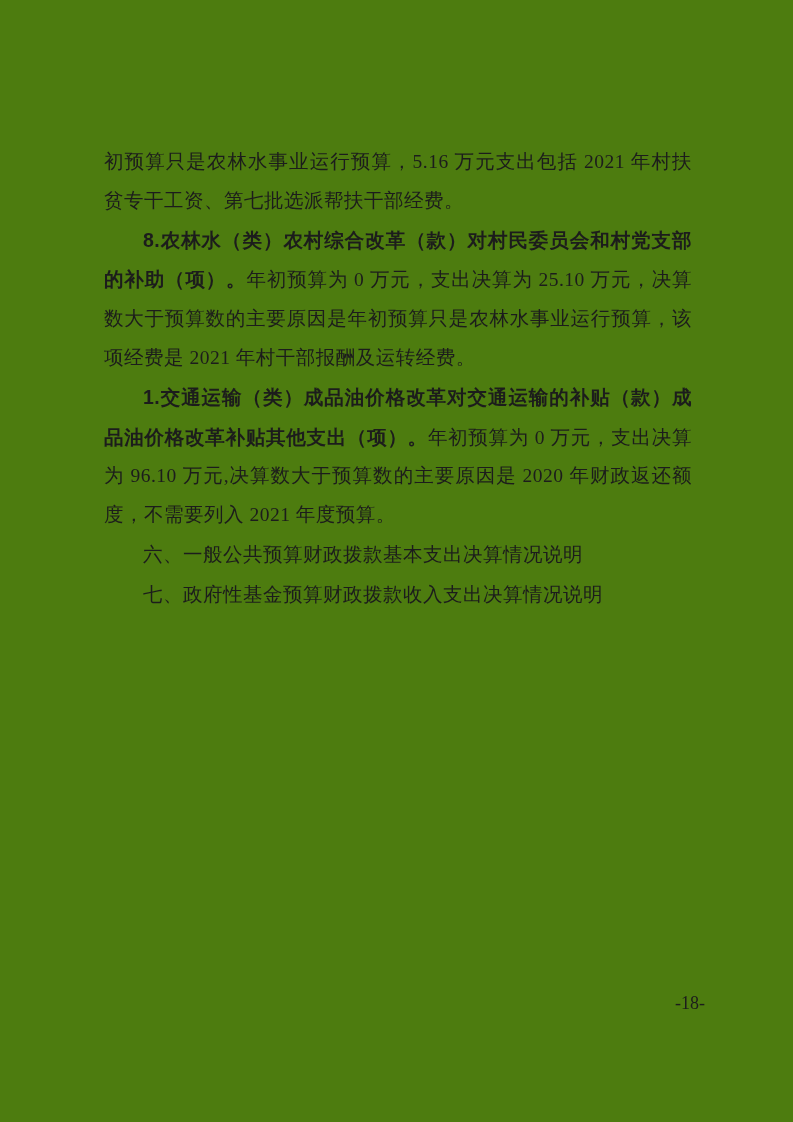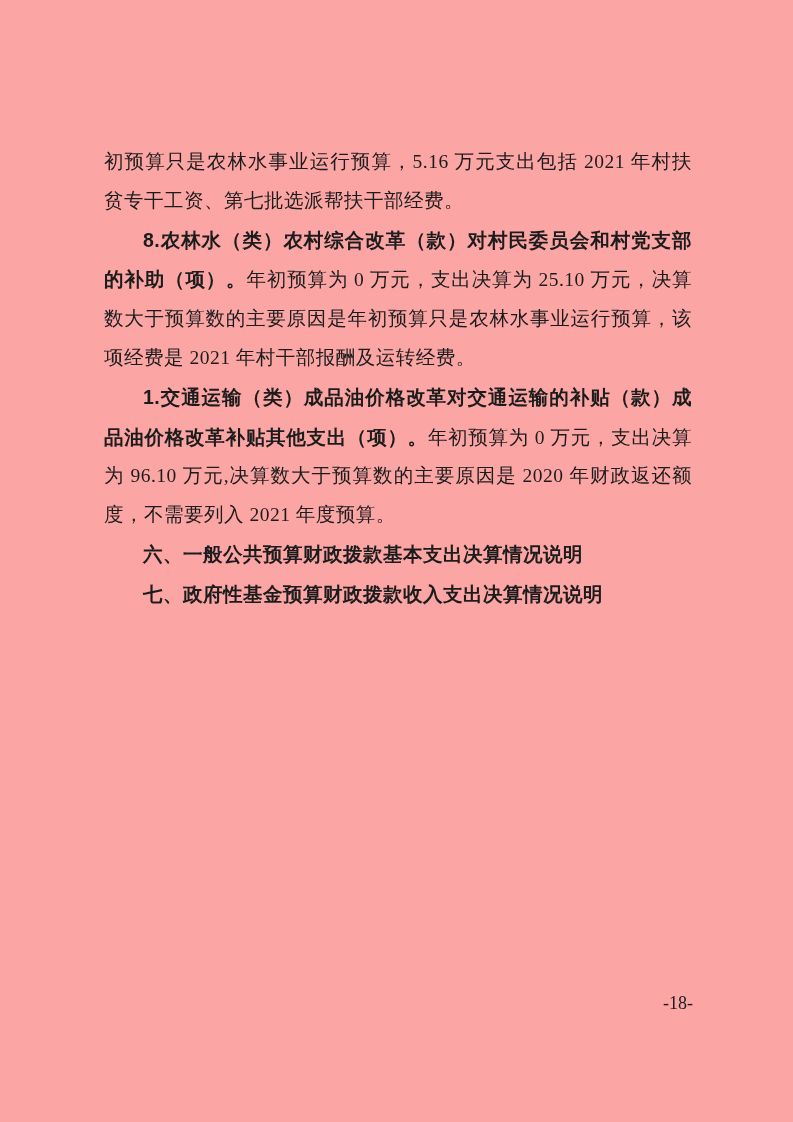--- a/index.html
+++ b/index.html
@@ -4,21 +4,21 @@
 <style>
   html, body {
     margin: 0;
     padding: 0;
     background: #ffffff;
   }
   .page {
     position: relative;
     width: 793px;
     height: 1122px;
-    background: #fca5a5;
+    background: #4d7c0f;
     overflow: hidden;
     font-family: "Liberation Serif", "DejaVu Serif", serif;
     color: #1c1c1c;
   }
   .content {
     position: absolute;
     left: 104px;
     top: 143px;
     width: 588px;
     font-size: 19.5px;
@@ -36,26 +36,26 @@
   .run {
     font-family: "Liberation Serif", "DejaVu Serif", serif;
     font-weight: 400;
   }
   .run.bold {
     font-family: "Liberation Sans", "DejaVu Sans", sans-serif;
     font-weight: 700;
   }
   .para.heading .run {
     font-family: "Liberation Sans", "DejaVu Sans", sans-serif;
-    font-weight: 700;
+    font-weight: 400;
   }
   .page-number {
     position: absolute;
     top: 992px;
-    right: 100px;
+    right: 88px;
     font-size: 18px;
     line-height: 22px;
     font-family: "Liberation Serif", "DejaVu Serif", serif;
     color: #1c1c1c;
   }
 </style>
 </head>
 <body>
 
 <div class="page">

